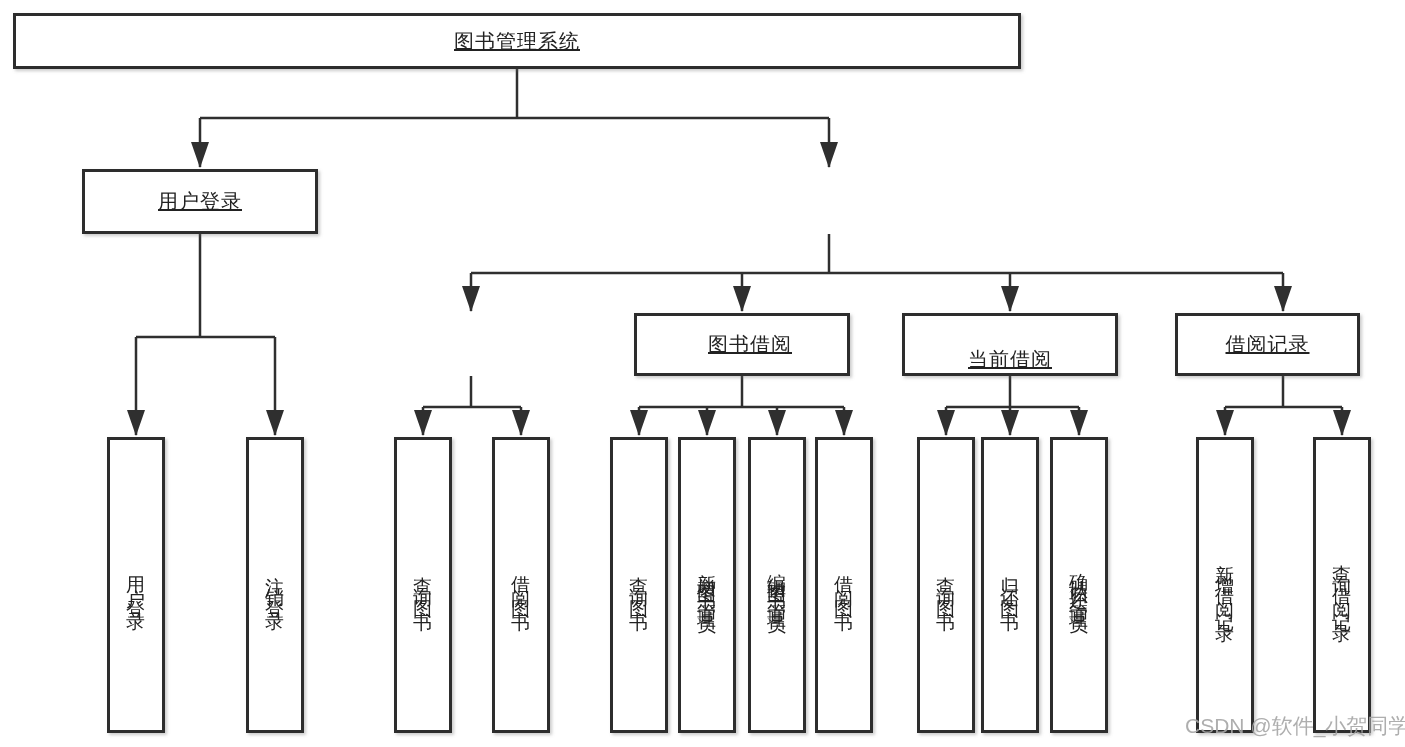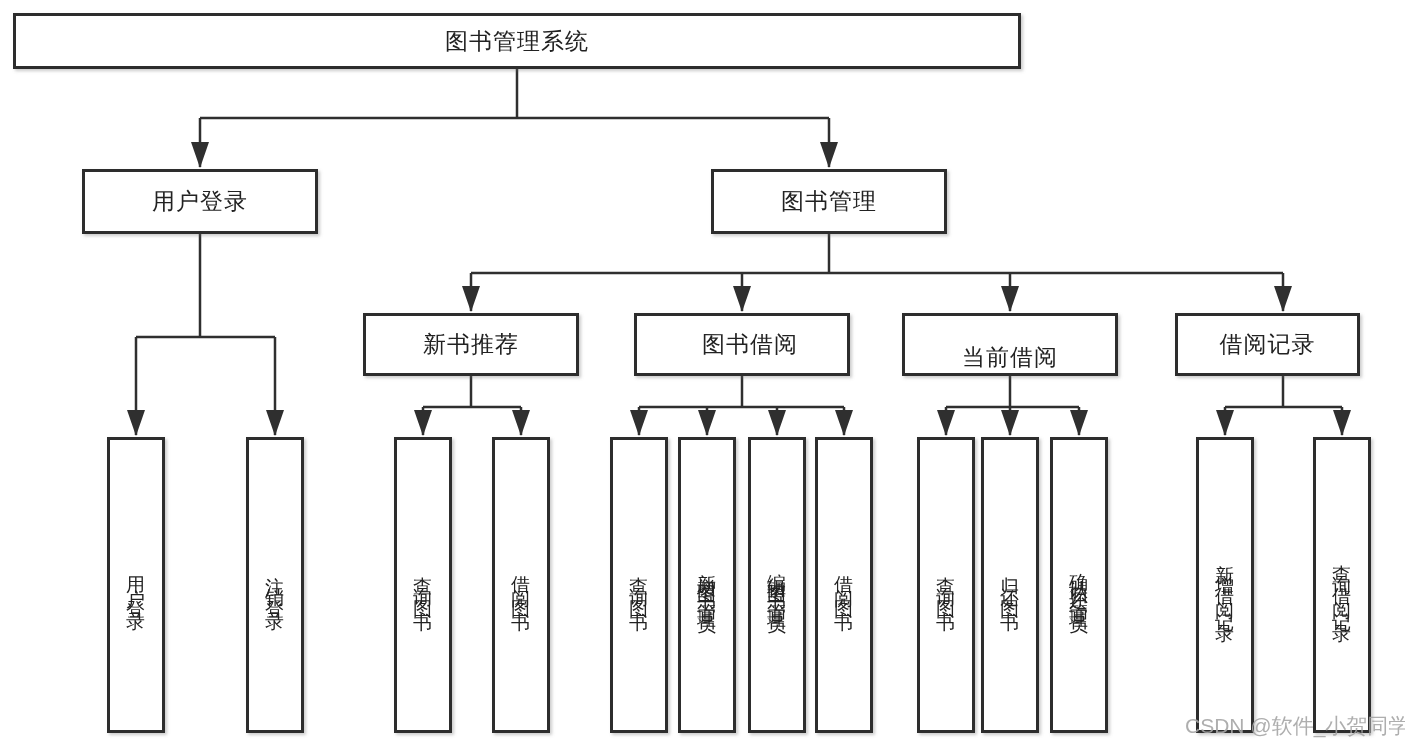--- a/index.html
+++ b/index.html
@@ -7,21 +7,21 @@
     position:relative; width:1405px; height:747px; background:#ffffff;
     font-family:"Liberation Sans","DejaVu Sans",sans-serif; color:#222222;
     overflow:hidden;
   }
   .wires { position:absolute; left:0; top:0; }
   .box {
     position:absolute; box-sizing:border-box; background:#ffffff;
     border:3px solid #2d2d2d; display:flex; align-items:center; justify-content:center;
     box-shadow:2px 2px 3px rgba(110,110,110,0.35);
   }
-  .hbox span { font-size:23px; letter-spacing:1px; color:#222222; white-space:nowrap; }
+  .hbox span { font-size:20px; letter-spacing:1px; color:#222222; white-space:nowrap;text-decoration:underline; }
   .leaf span {
     writing-mode:vertical-rl; text-orientation:mixed;
     font-size:19px; letter-spacing:12px; color:#222222; line-height:1;
   }
   .leaf.tight span { letter-spacing:6px; }
   .watermark {
     position:absolute; left:1185px; top:712px; font-size:21px;
     color:#a6a6a6; opacity:0.9; white-space:nowrap; z-index:5;
     font-family:"Liberation Sans","DejaVu Sans",sans-serif;
   }
@@ -81,27 +81,21 @@
     </g>
   </svg>
 
   <div class="box hbox" style="left:13px; top:13px; width:1008px; height:56px;">
     <span>图书管理系统</span>
   </div>
 
   <div class="box hbox" style="left:82px; top:169px; width:236px; height:65px;">
     <span>用户登录</span>
   </div>
-  <div class="box hbox" style="left:711px; top:169px; width:236px; height:65px;">
-    <span>图书管理</span>
-  </div>
 
-  <div class="box hbox" style="left:363px; top:313px; width:216px; height:63px;">
-    <span>新书推荐</span>
-  </div>
   <div class="box hbox" style="left:634px; top:313px; width:216px; height:63px;padding-left:16px;">
     <span>图书借阅</span>
   </div>
   <div class="box hbox" style="left:902px; top:313px; width:216px; height:63px;align-items:flex-end;">
     <span>当前借阅</span>
   </div>
   <div class="box hbox" style="left:1175px; top:313px; width:185px; height:63px;">
     <span>借阅记录</span>
   </div>
 

